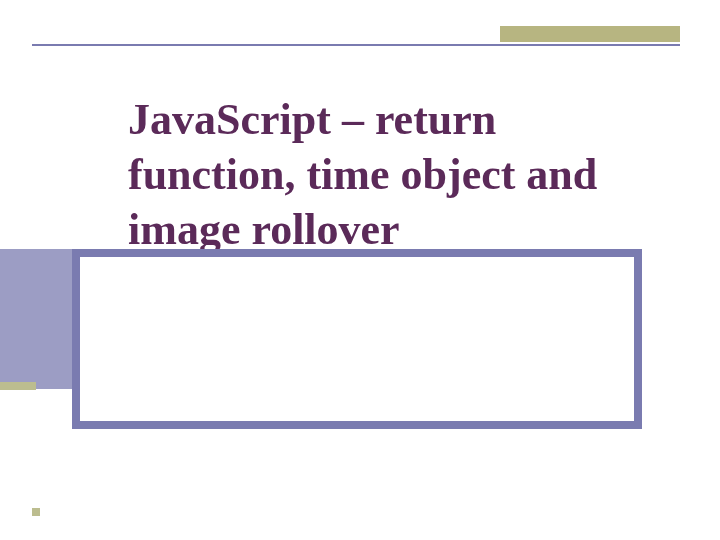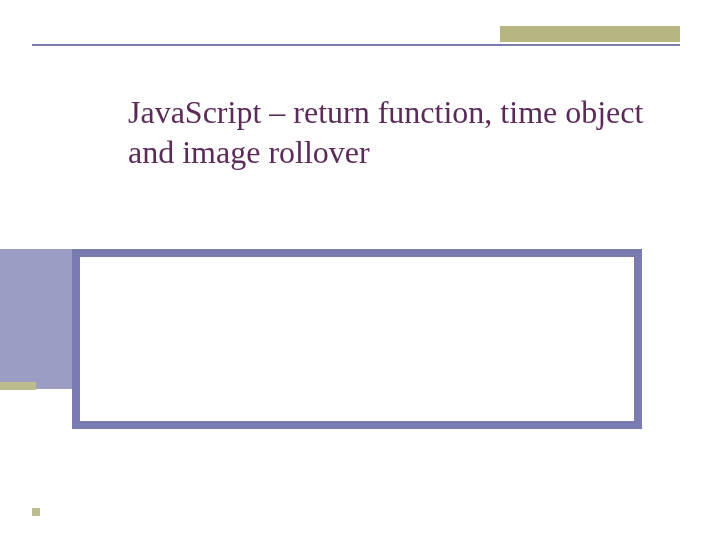--- a/index.html
+++ b/index.html
@@ -26,23 +26,23 @@
       right: 40px;
       height: 2px;
       background: #7a7bb0;
     }
     .title {
       position: absolute;
       top: 92px;
       left: 128px;
       right: 60px;
       color: #5b2a59;
-      font-size: 32px;
+      font-size: 44px;
       line-height: 1.25;
-      font-weight: 400;
+      font-weight: 700;
     }
     .sidebar {
       position: absolute;
       top: 249px;
       left: 0;
       width: 72px;
       height: 140px;
       background: #9c9dc4;
     }
     .sidebar-notch {

